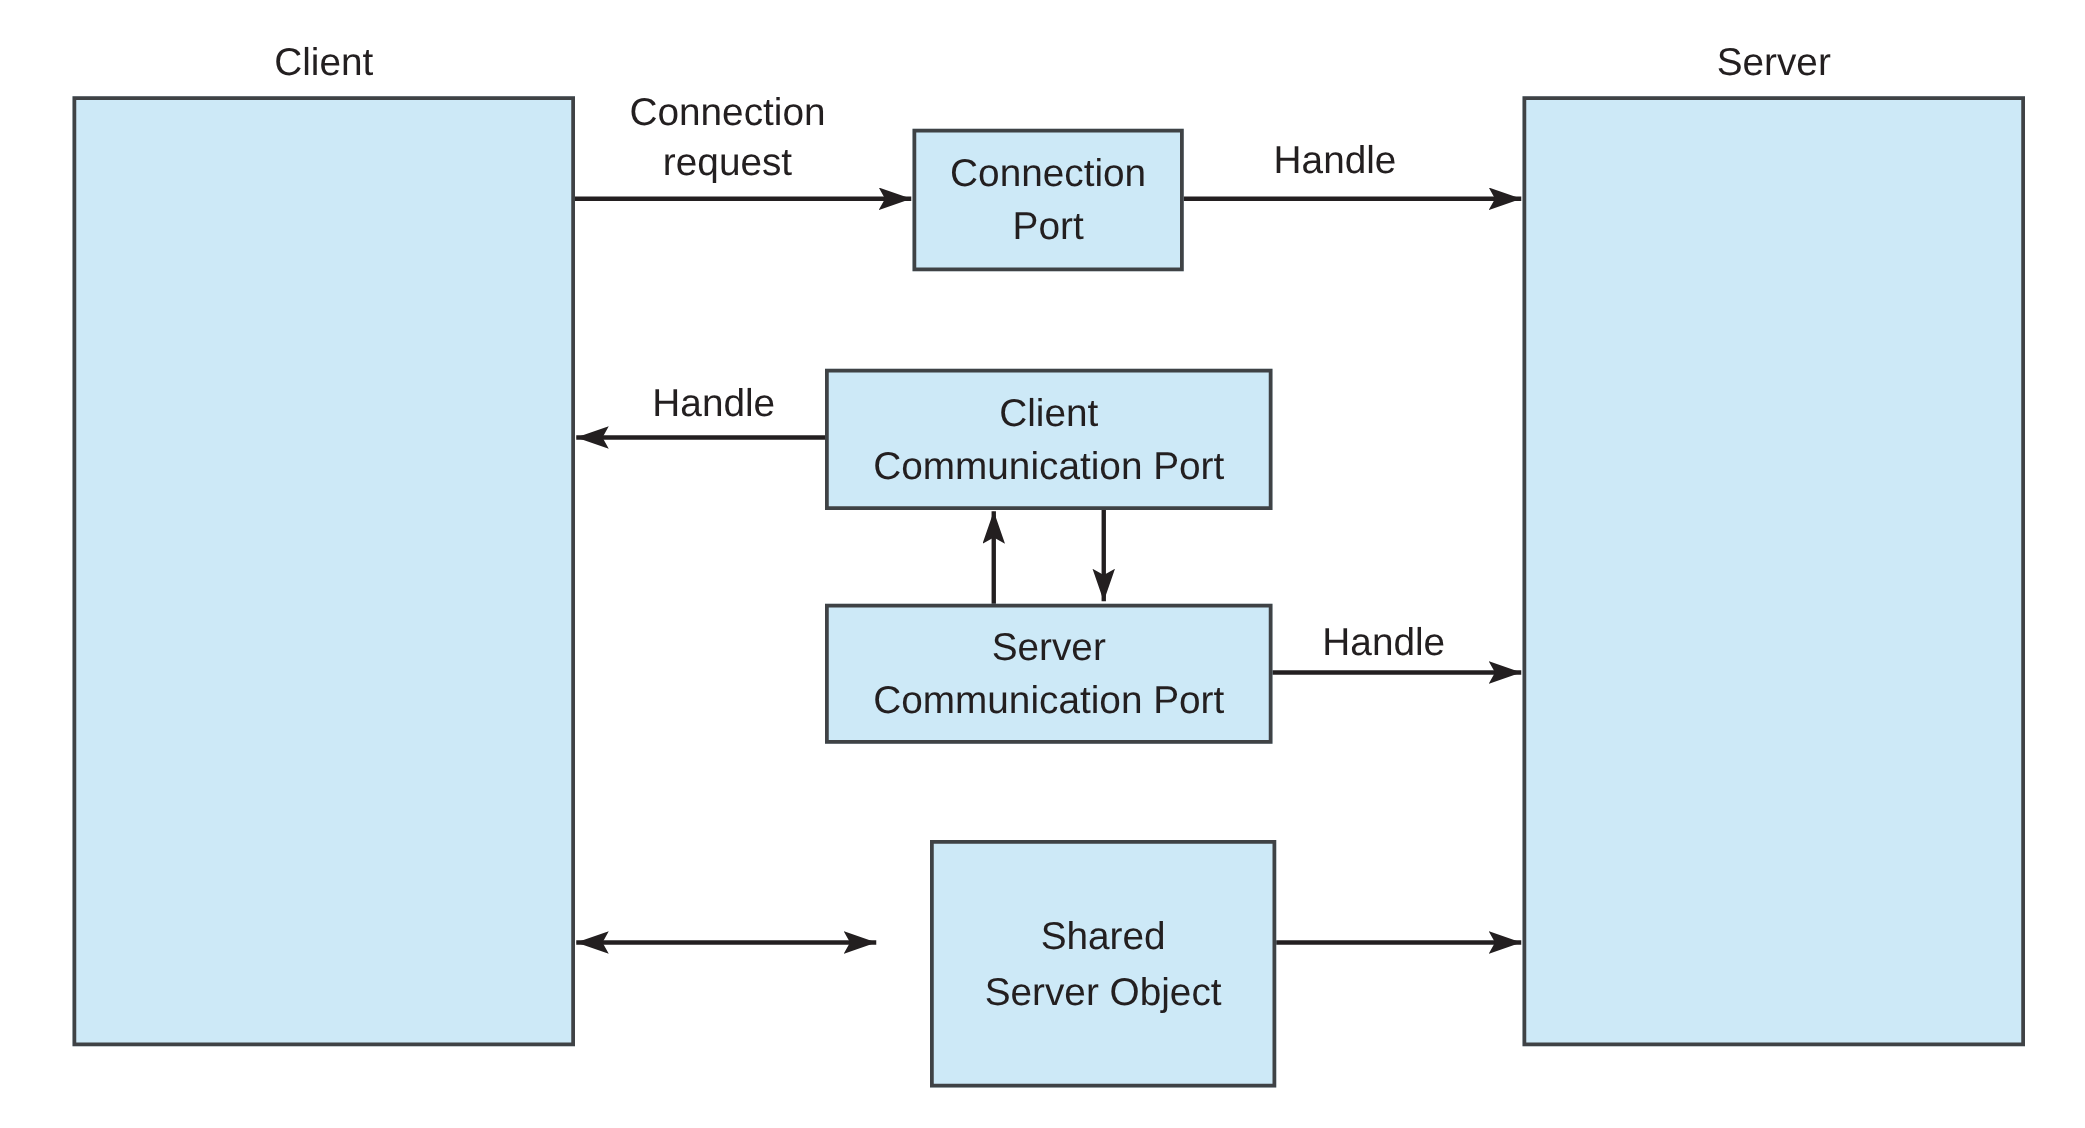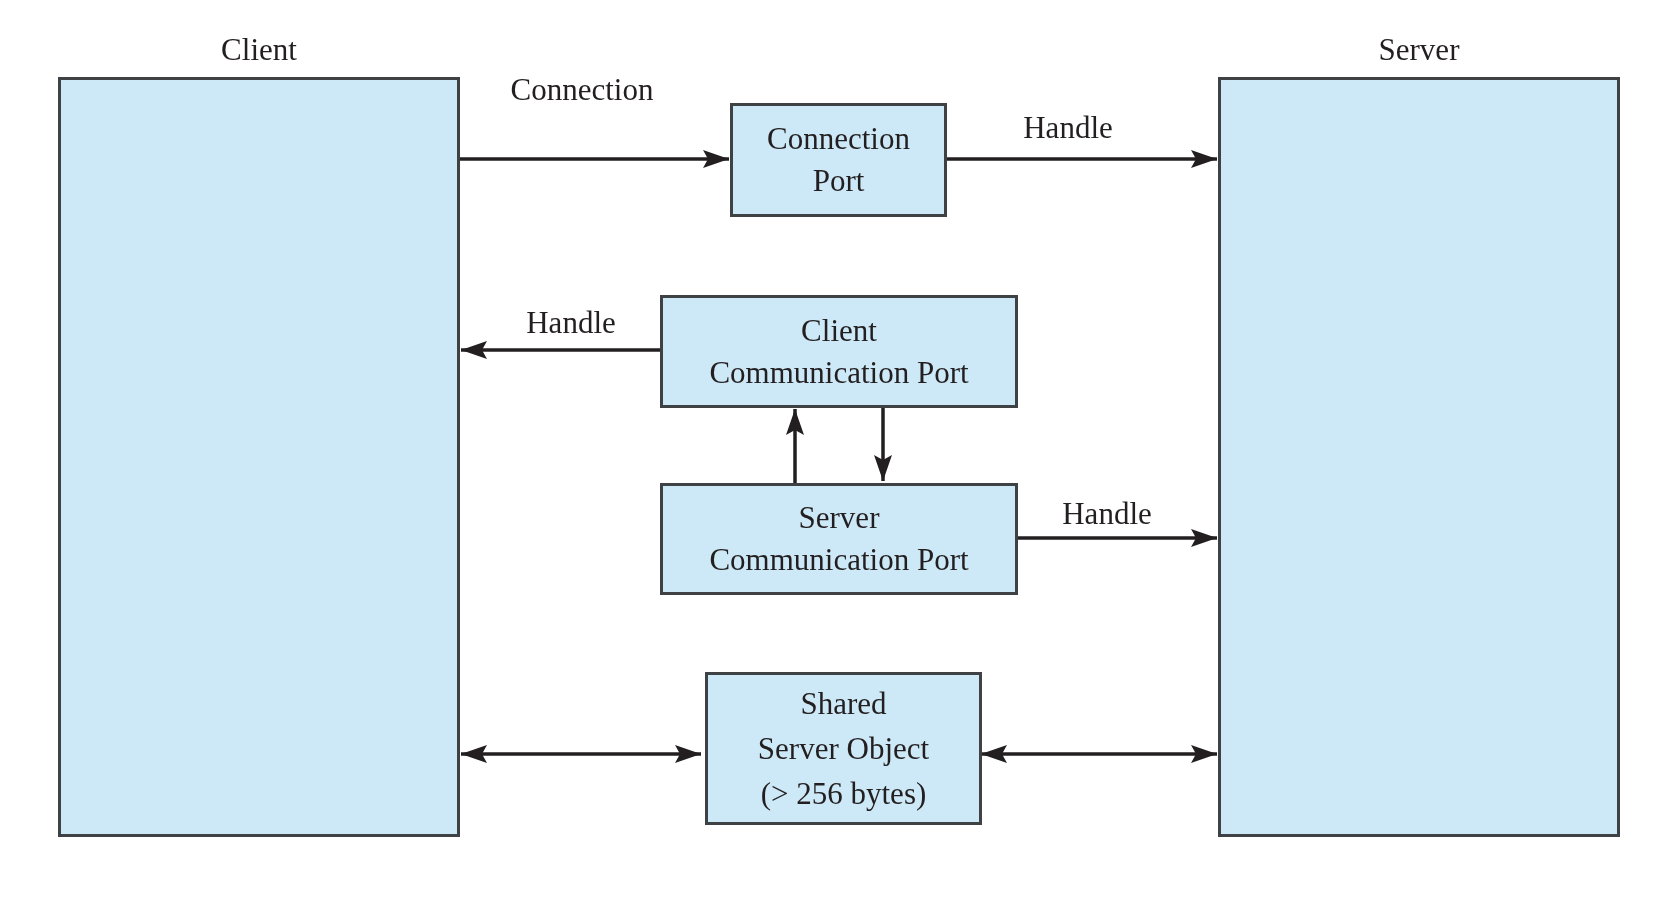--- a/index.html
+++ b/index.html
@@ -7,21 +7,21 @@
     --box-fill:#cde9f7;
     --box-border:#3f4245;
     --text:#231f20;
     --arrow:#231f20;
   }
   html,body{margin:0;padding:0;background:var(--bg);}
   #stage{
     position:relative;
     width:1668px;height:902px;
     background:var(--bg);
-    font-family:Liberation Serif, serif;
+    font-family:Liberation Sans, sans-serif;
     color:var(--text);
     overflow:hidden;
   }
   .node{
     position:absolute;
     box-sizing:border-box;
     background:var(--box-fill);
     border:3px solid var(--box-border);
     display:flex;
     flex-direction:column;
@@ -92,26 +92,26 @@
   <div class="node" style="left:660px;top:295px;width:358px;height:113px;">
     <div class="line">Client</div>
     <div class="line">Communication Port</div>
   </div>
 
   <div class="node" style="left:660px;top:483px;width:358px;height:112px;">
     <div class="line">Server</div>
     <div class="line">Communication Port</div>
   </div>
 
-  <div class="node shared" style="left:705px;top:672px;width:277px;height:153px;">
+  <div class="node shared" style="left:744px;top:672px;width:277px;height:198px;">
     <div class="line">Shared</div>
     <div class="line">Server Object</div>
-    <div class="line">(&gt; 256 bytes)</div>
   </div>
 
   <div class="label" style="left:432px;top:70px;width:300px;">
     <div>Connection</div>
+    <div>request</div>
   </div>
   <div class="label" style="left:968px;top:108px;width:200px;">Handle</div>
   <div class="label" style="left:471px;top:303px;width:200px;">Handle</div>
   <div class="label" style="left:1007px;top:494px;width:200px;">Handle</div>
 
 </div>
 
 </body></html>

